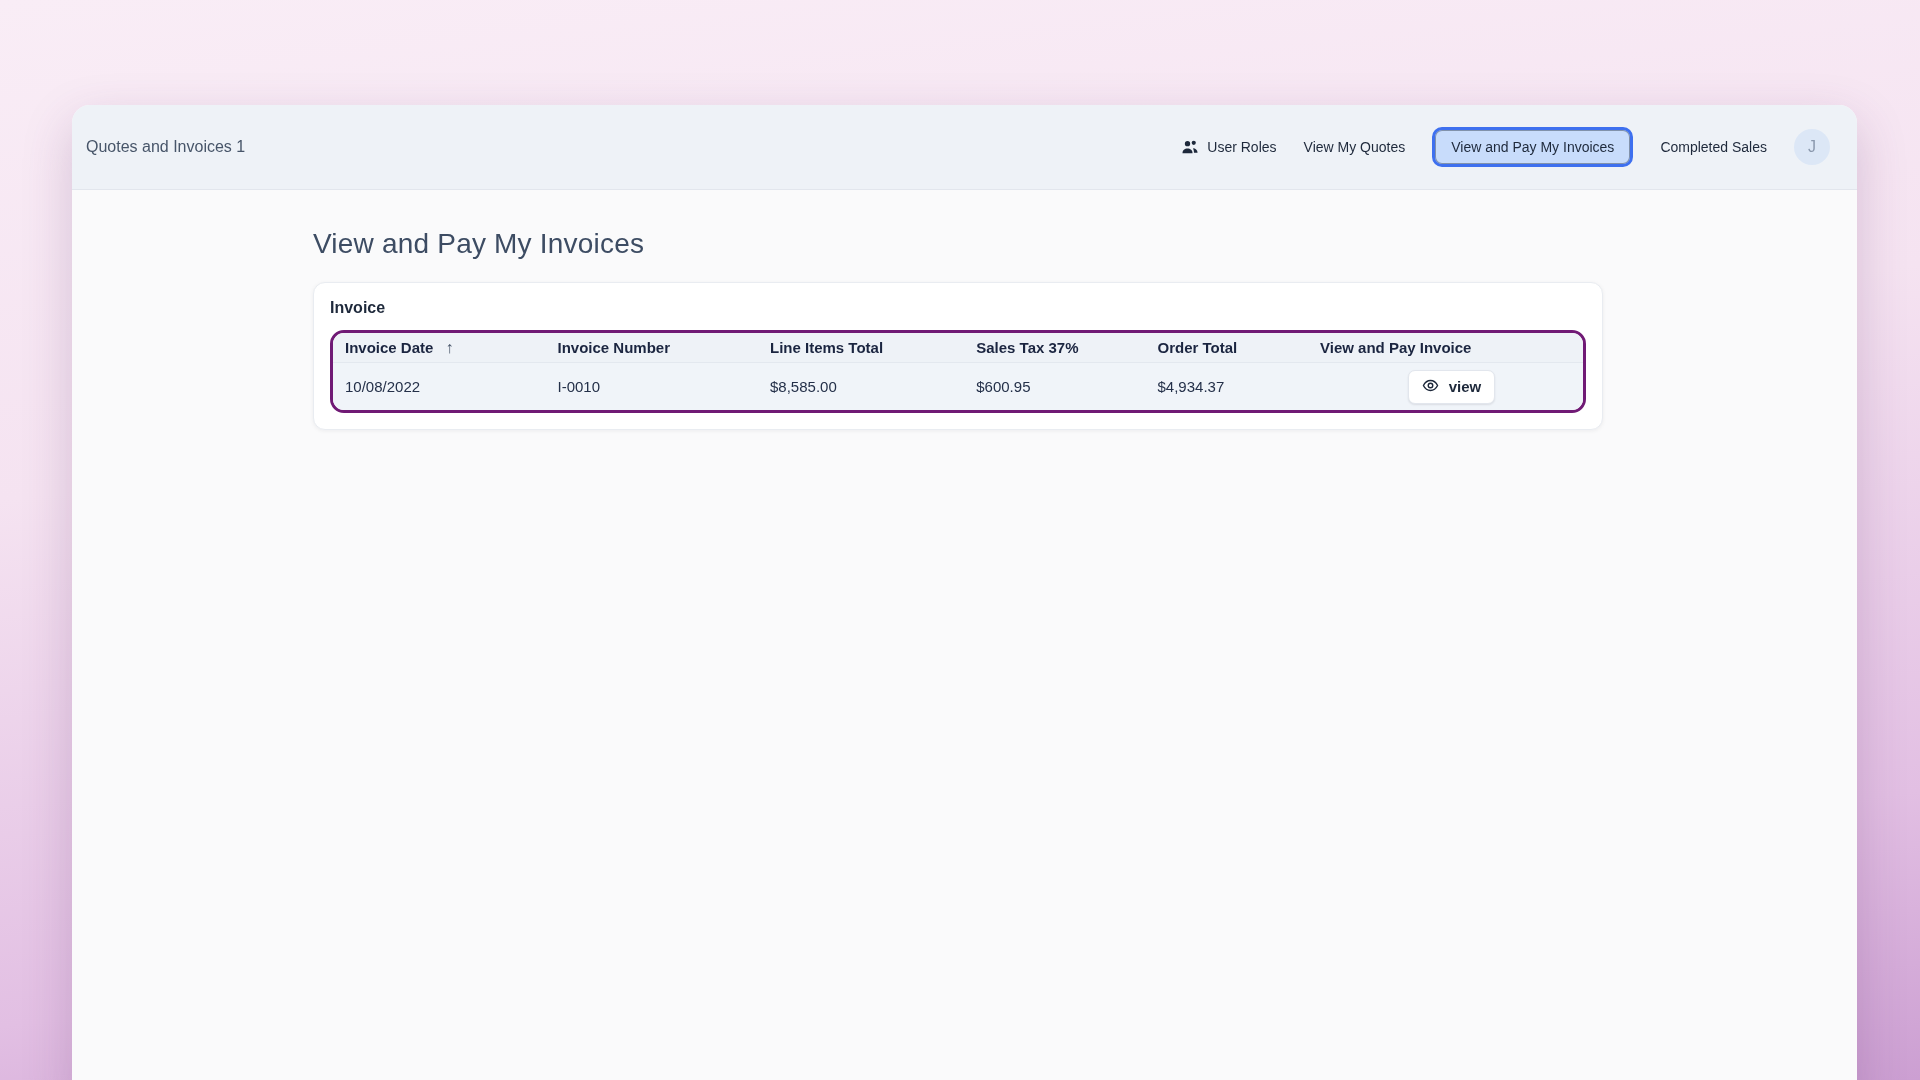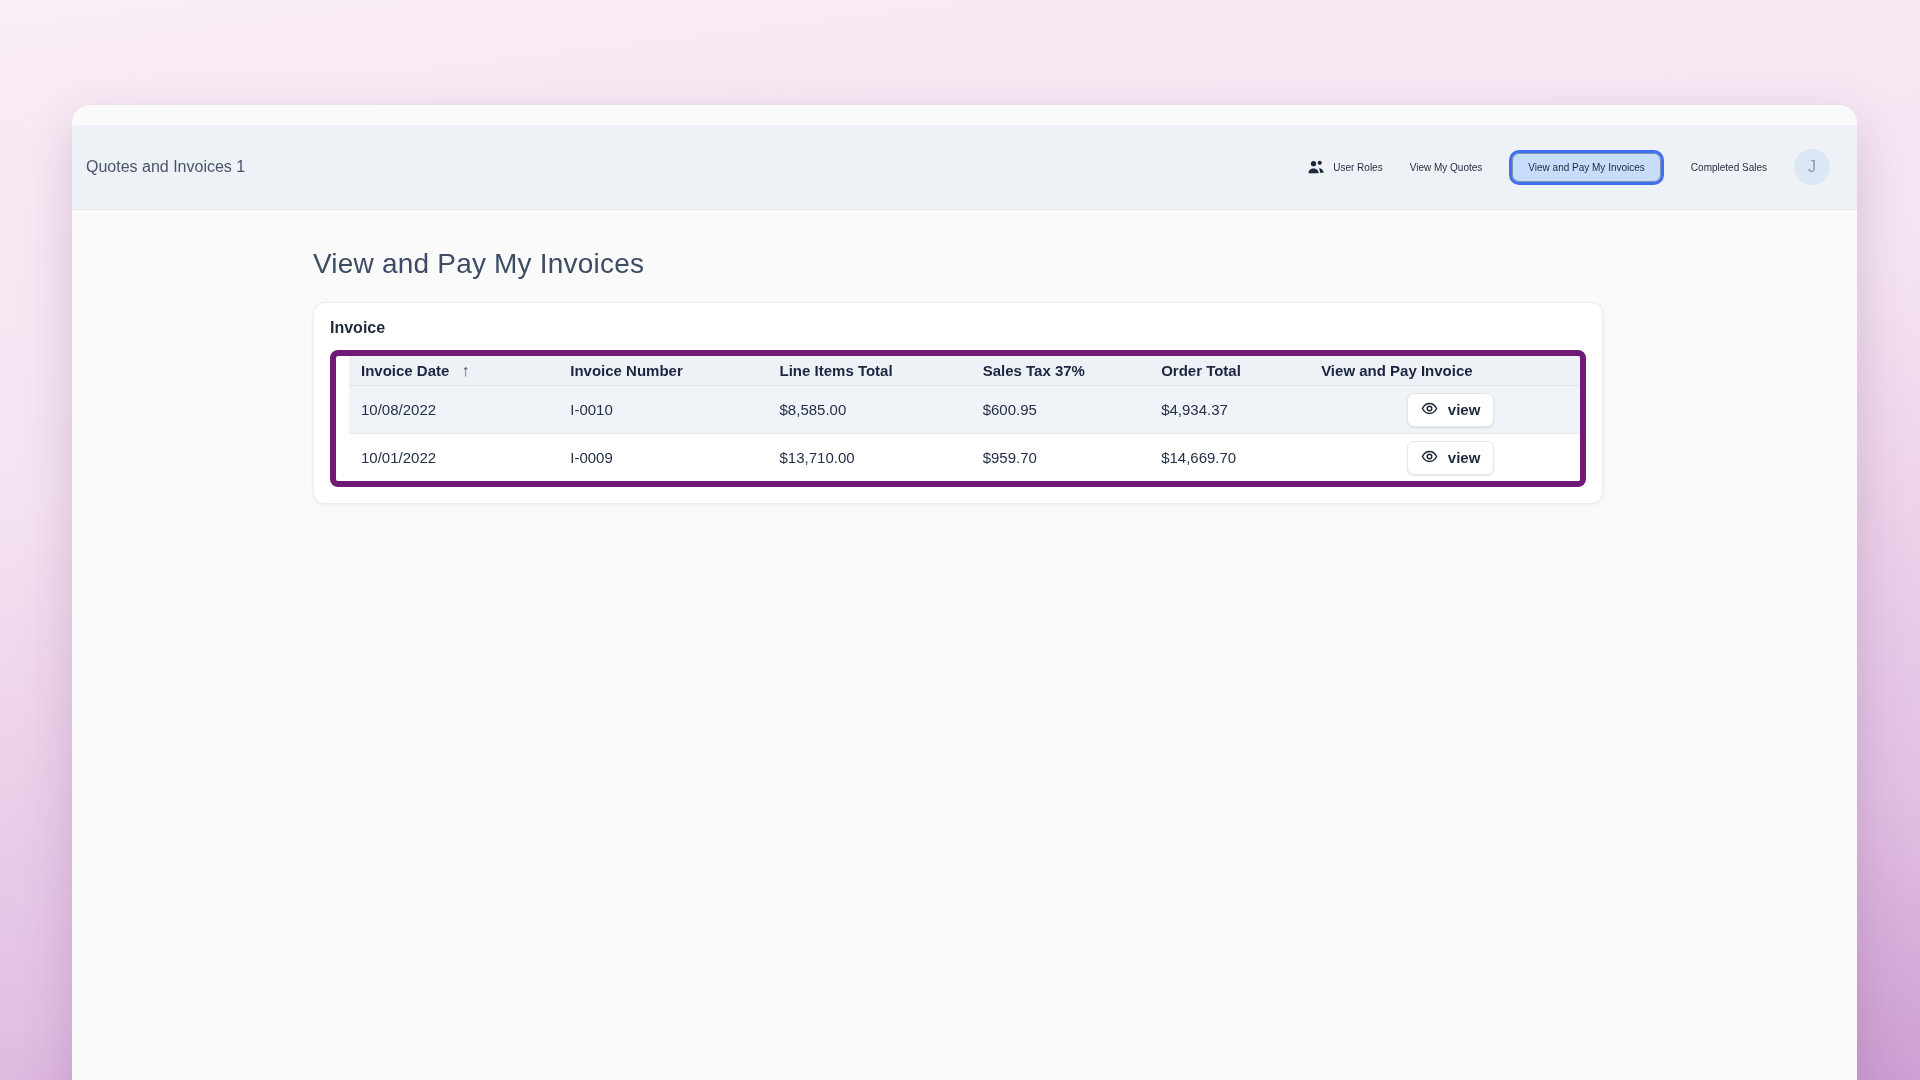--- a/index.html
+++ b/index.html
@@ -21,37 +21,36 @@
     overflow: hidden;
   }
   
   .navbar {
     height: 85px;
     background: #eef2f7;
     border-bottom: 1px solid #e2e6ed;
     display: flex;
     align-items: center;
     padding: 0 27px 0 14px;
-    margin-top: 20px;
   }
   .brand {
     font-size: 16px;
     color: #475569;
   }
   .nav-right {
     margin-left: auto;
     display: flex;
     align-items: center;
     gap: 27px;
   }
   .nav-item {
     display: flex;
     align-items: center;
     gap: 7px;
-    font-size: 10px;
+    font-size: 14px;
     color: #1e293b;
     cursor: pointer;
     white-space: nowrap;
   }
   .nav-item.active {
     background: #c8dcfb;
     border: 3px solid #3e70ef;
     box-shadow: inset 0 0 0 1px rgba(71, 85, 105, 0.55);
     border-radius: 10px;
     padding: 9px 16px;
@@ -89,24 +88,23 @@
   .card-title {
     font-size: 16px;
     font-weight: 700;
     color: #1e293b;
   }
   table.invoice-table {
     margin-top: 13px;
     width: 100%;
     border-collapse: separate;
     border-spacing: 0;
-    border: 6px solid #701a75;
-    border-radius: 8px;
+    border: 3px solid #701a75;
+    border-radius: 14px;
     overflow: hidden;
-    padding-left: 13px;
   }
   .invoice-table th {
     background: #eef2f7;
     height: 29px;
     font-size: 15px;
     font-weight: 600;
     color: #1b2540;
     text-align: left;
     padding: 0 0 0 12px;
     white-space: nowrap;
@@ -215,36 +213,18 @@
                 <span class="nav-icon">
                   <svg viewBox="0 0 24 24" fill="none" stroke="#1e293b" stroke-width="2" stroke-linecap="round" stroke-linejoin="round">
                     <path d="M2 12s3.6-7 10-7 10 7 10 7-3.6 7-10 7-10-7-10-7z"></path>
                     <circle cx="12" cy="12" r="3.2"></circle>
                   </svg>
                 </span>
                 <span>view</span>
               </button>
             </td>
           </tr>
-          <tr class="row-even">
-            <td>10/01/2022</td>
-            <td>I-0009</td>
-            <td>$13,710.00</td>
-            <td>$959.70</td>
-            <td>$14,669.70</td>
-            <td class="action-cell">
-              <button class="view-btn">
-                <span class="nav-icon">
-                  <svg viewBox="0 0 24 24" fill="none" stroke="#1e293b" stroke-width="2" stroke-linecap="round" stroke-linejoin="round">
-                    <path d="M2 12s3.6-7 10-7 10 7 10 7-3.6 7-10 7-10-7-10-7z"></path>
-                    <circle cx="12" cy="12" r="3.2"></circle>
-                  </svg>
-                </span>
-                <span>view</span>
-              </button>
-            </td>
-          </tr>
         </tbody>
       </table>
     </div>
   </div>
 
 </div>
 
 </body></html>

